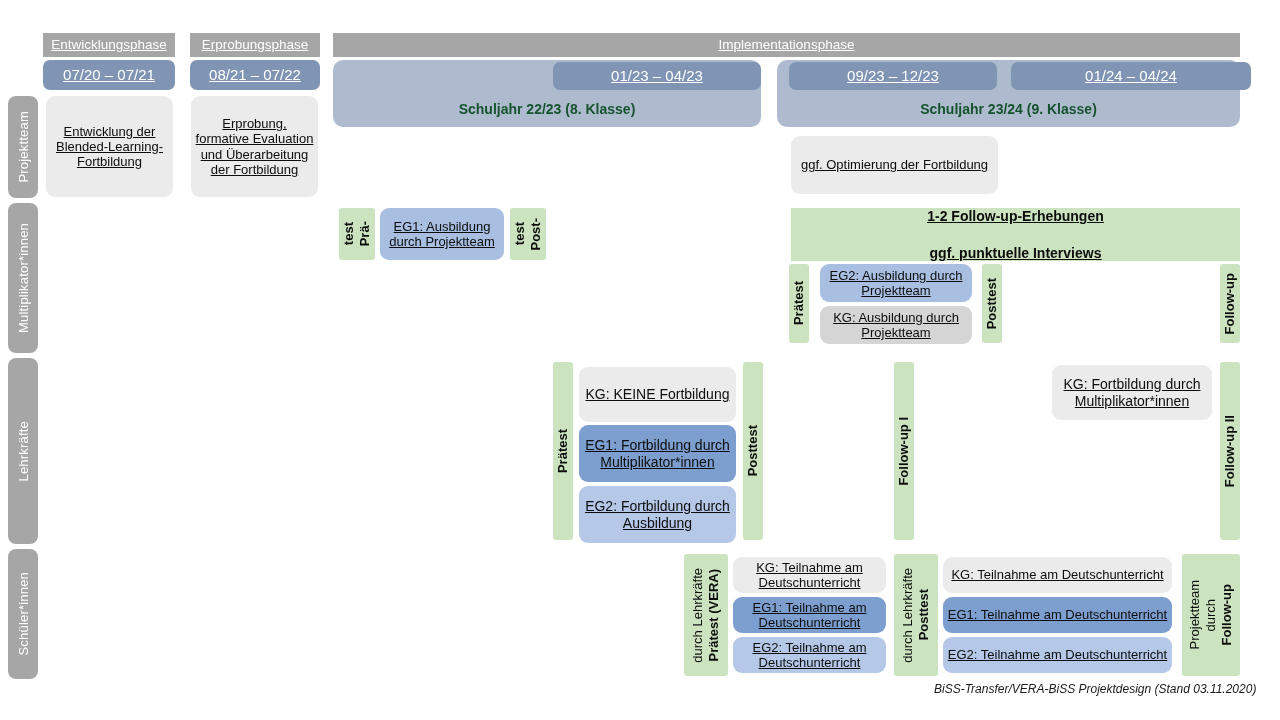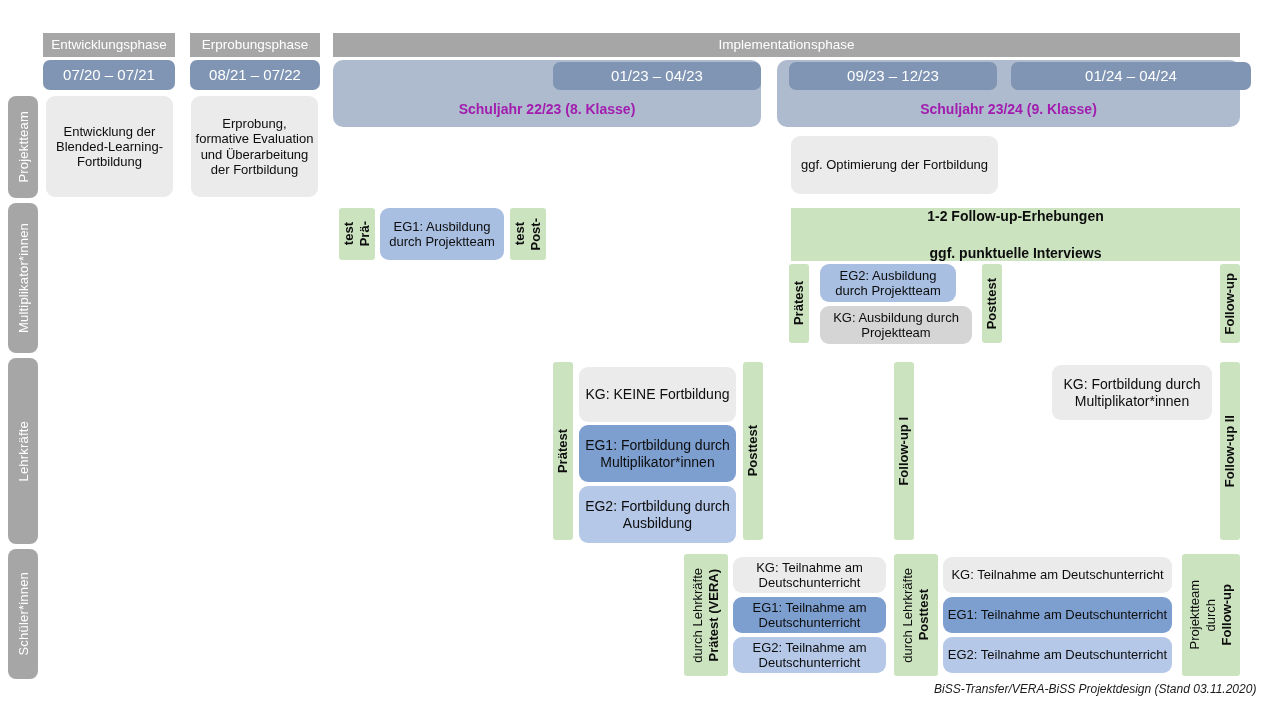--- a/index.html
+++ b/index.html
@@ -20,21 +20,21 @@
   .box {
     position: absolute;
     display: flex;
     align-items: center;
     justify-content: center;
     text-align: center;
     border-radius: 9px;
     line-height: 1.16;
     padding: 2px 4px;
   }
-  .box span { display: block; width: 100%; }
+  .box span { display: block; width: 100%; text-decoration: underline; }
 
   
   .phase-hdr {
     background: #a6a6a6;
     color: #ffffff;
     font-size: 13.5px;
     border-radius: 0;
   }
 
   
@@ -47,21 +47,21 @@
 
   
   .schuljahr-band {
     position: absolute;
     background: #aebbce;
     border-radius: 10px;
   }
   .schuljahr-label {
     position: absolute;
     display: flex; align-items: center; justify-content: center;
-    color: #a21caf;
+    color: #14532d;
     font-weight: bold;
     font-size: 14px;
   }
 
   
   .rowlabel {
     position: absolute;
     background: #a6a6a6;
     border-radius: 8px;
     color: #ffffff;
@@ -225,21 +225,21 @@
     <span>
       <span>1-2 Follow-up-Erhebungen</span><br>
       <span>ggf. punktuelle Interviews</span>
     </span>
   </div>
 
   <div class="vstrip" style="left:789px; top:264px; width:20px; height:79px;">
     <div class="vtext"><b>Prätest</b></div>
   </div>
 
-  <div class="box c-blue-mid t13" style="left:820px; top:264px; width:136px; height:38px;">
+  <div class="box c-blue-mid t13" style="left:820px; top:264px; width:152px; height:38px;">
     <span>EG2: Ausbildung durch Projektteam</span>
   </div>
 
   <div class="box c-grey-d t13" style="left:820px; top:306px; width:152px; height:38px;">
     <span>KG: Ausbildung durch Projektteam</span>
   </div>
 
   <div class="vstrip" style="left:982px; top:264px; width:20px; height:79px;">
     <div class="vtext"><b>Posttest</b></div>
   </div>

